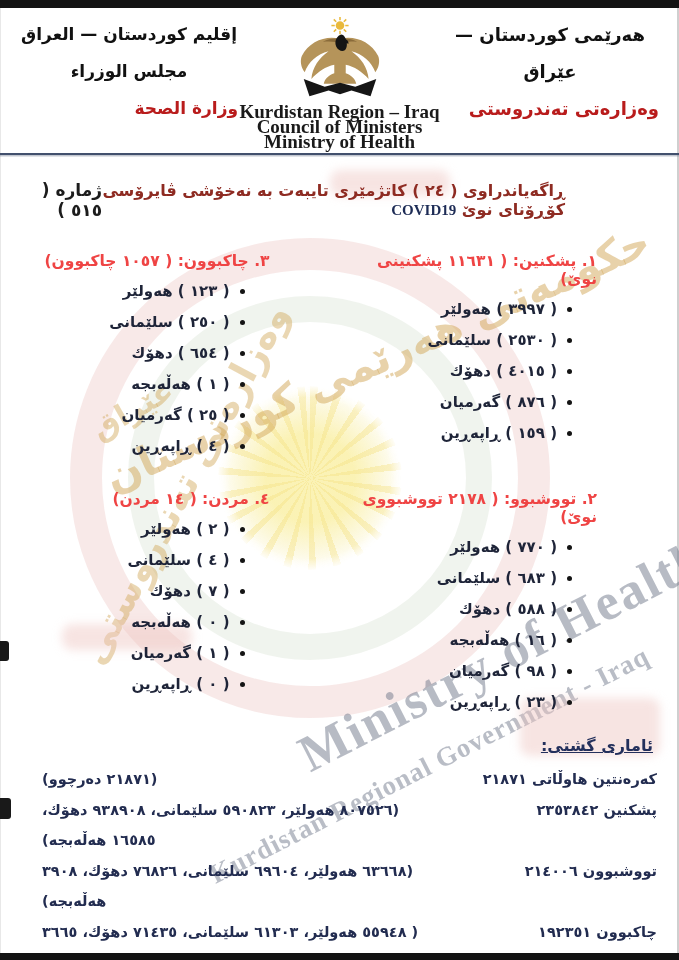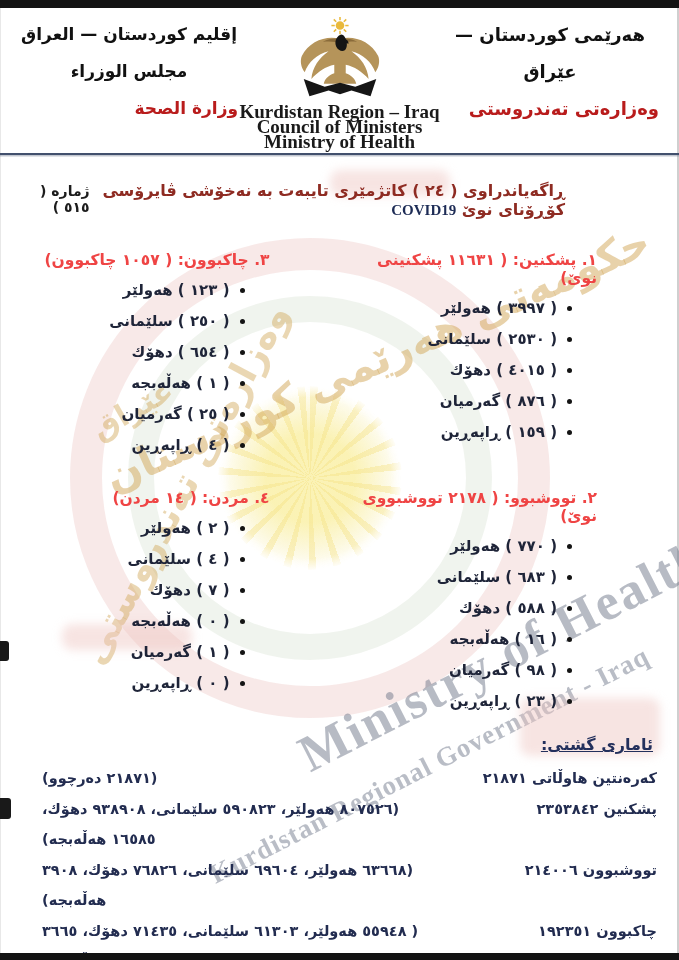--- a/index.html
+++ b/index.html
@@ -64,21 +64,21 @@
   .h-center { flex: 1; text-align: center; direction: ltr; }
   .h-center .eng { font-family: "Liberation Serif", serif; font-weight: 700;
     font-size: 19px; line-height: 15px; color: #1a1a1a; }
   .divider { margin-top: 4px; border-top: 2.5px solid #42506d; box-shadow: 0 1.5px 0 rgba(120,130,150,0.45); }
 
   
   .title-row { display: flex; direction: rtl; justify-content: space-between;
     align-items: baseline; padding: 0 22px; margin-top: 14px; }
   .doc-title { margin-right: 92px; font-size: 16px; color: #8e2b22; margin-top: 12px; }
   .doc-title .covid { font-family: "Liberation Serif", serif; font-size: 15px; color: #1d2b55; }
-  .doc-number { font-size: 14px; color: #1c1c1c; }
+  .doc-number { font-size: 17px; color: #1c1c1c; }
 
   
   .lists { display: grid; grid-template-columns: 1fr 1fr; direction: rtl;
     row-gap: 12px; padding: 0 22px; margin-top: 16px; }
   .sec { text-align: right; }
   .sec.col-right { padding-right: 60px; }
   .sec.col-left { padding-right: 70px; }
   .sec h3 { margin: 16px 0 6px 0; font-size: 15.5px; color: #ef4444; font-weight: 700; }
   .item { line-height: 31px; font-size: 15px; margin-right: 25px; color: #1e2438; }
   .dot { display: inline-block; width: 5px; height: 5px; background: #141414;

